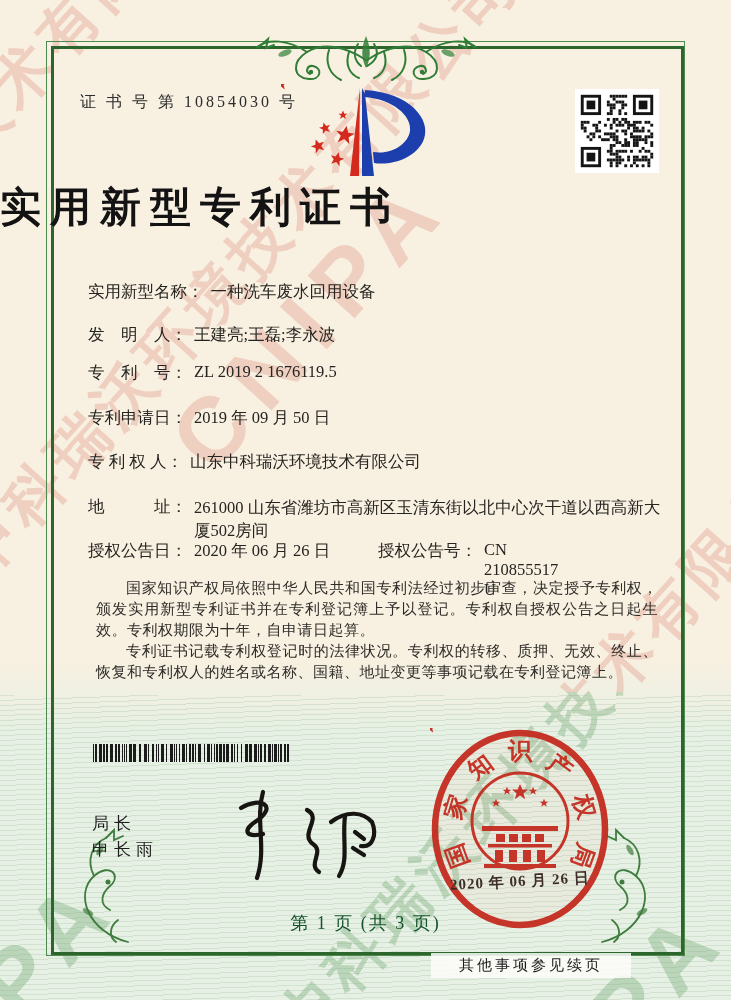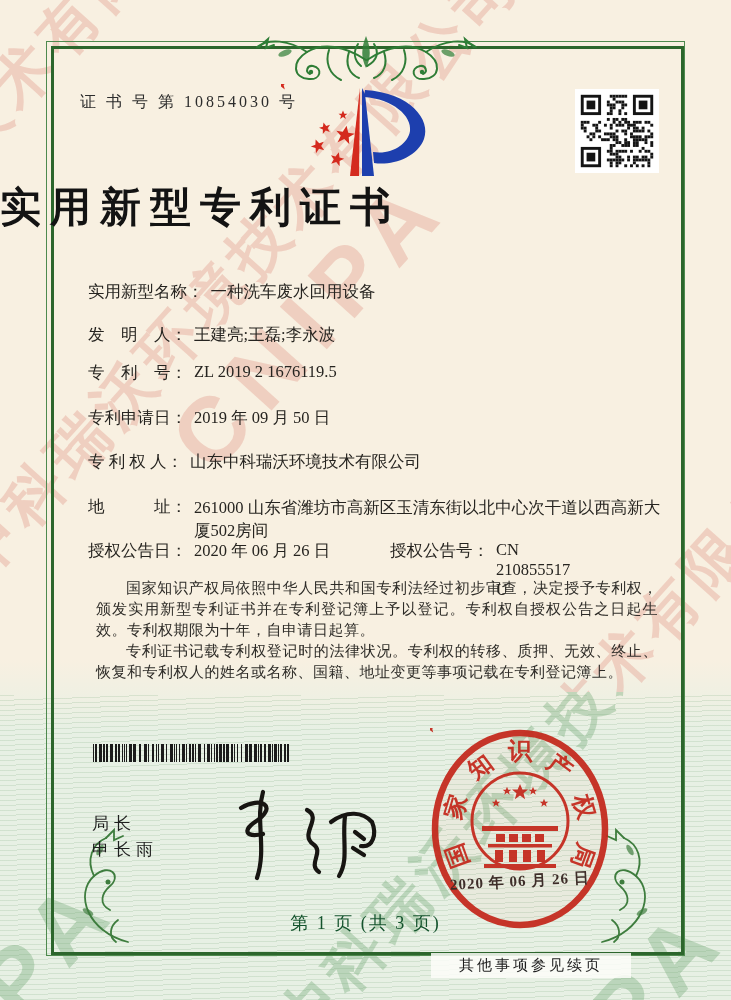--- a/index.html
+++ b/index.html
@@ -32,21 +32,21 @@
   
   .cert-no{left:80px;top:92px;font-size:16px;letter-spacing:3px;color:#2c2c2c;}
   .title{left:0;top:180px;width:731px;text-align:left;font-size:41px;
          font-weight:bold;letter-spacing:9px;color:#131313;}
 
   
   .row{position:absolute;left:88px;display:flex;font-size:16.5px;color:#262420;}
   .lab{white-space:pre;}
   .val{margin-left:7px;}
   .val-addr{max-width:468px;line-height:23px;}
-  .pair2{position:absolute;left:302px;top:0;display:flex;}
+  .pair2{position:absolute;left:290px;top:0;display:flex;}
 
   .paras{left:88px;top:578px;width:562px;font-size:15px;line-height:21px;
          color:#2e2c28;text-align:justify;letter-spacing:.5px;margin-left:8px;}
   .paras p{margin:0;text-indent:2em;}
 
   .role{left:92px;top:812px;font-size:17px;letter-spacing:5px;color:#1f1f1f;
         font-family:Liberation Mono, monospace;}
   .signer{left:92px;top:838px;font-size:17px;letter-spacing:5px;color:#1f1f1f;
         font-family:"Liberation Sans","DejaVu Sans",sans-serif;}
 

